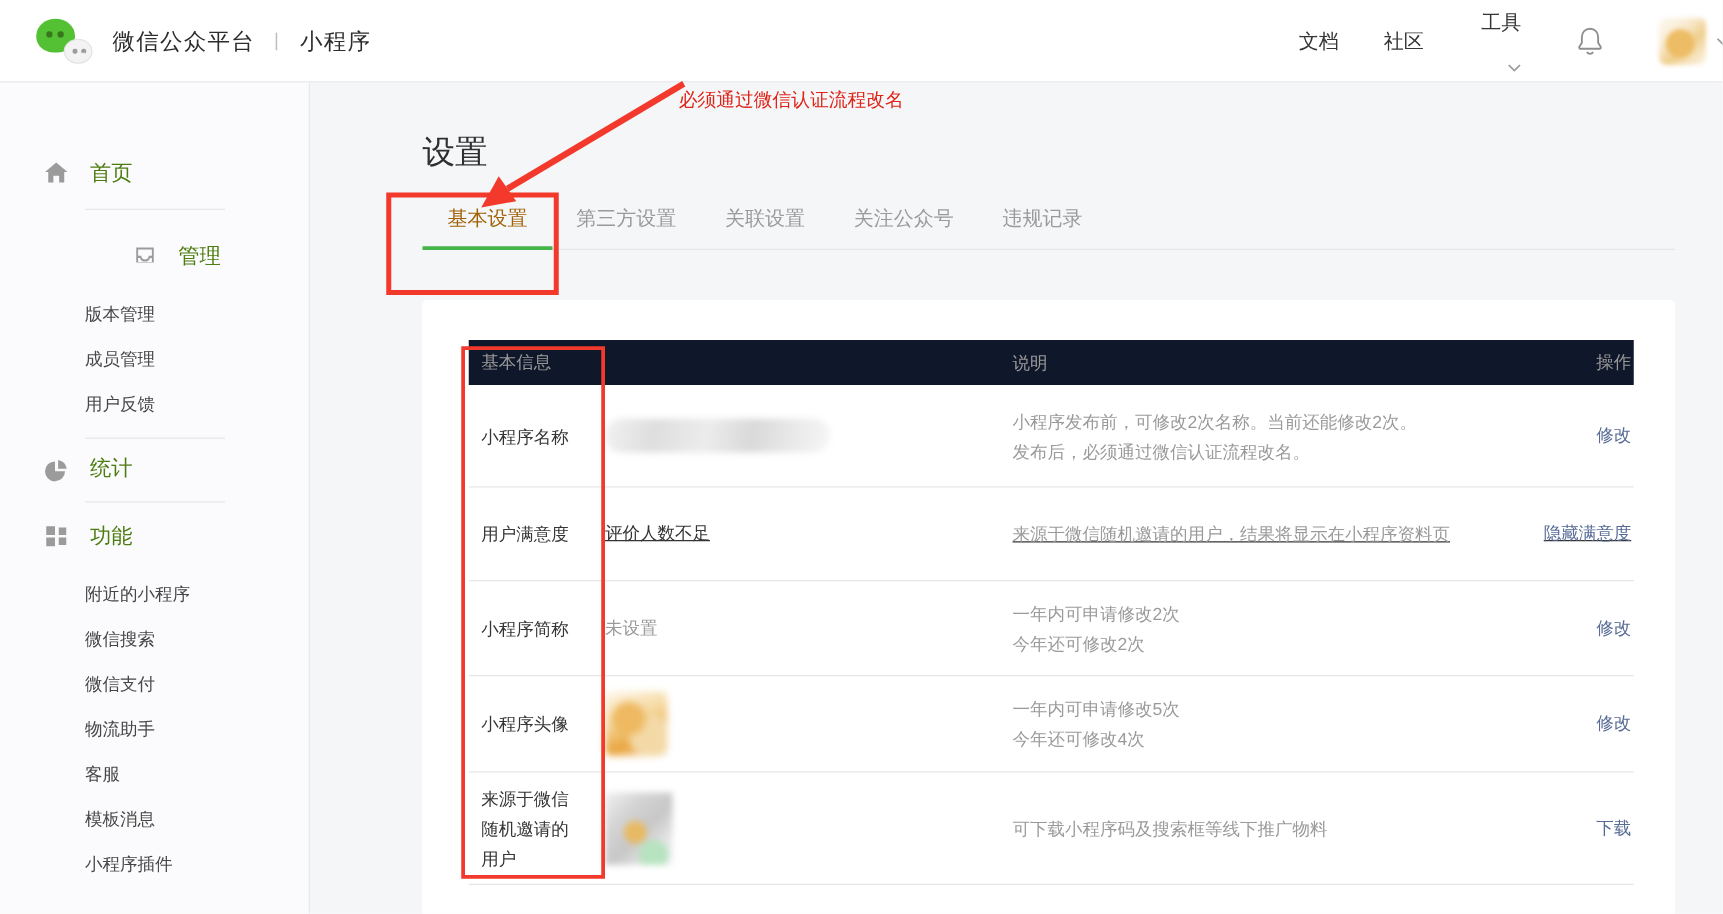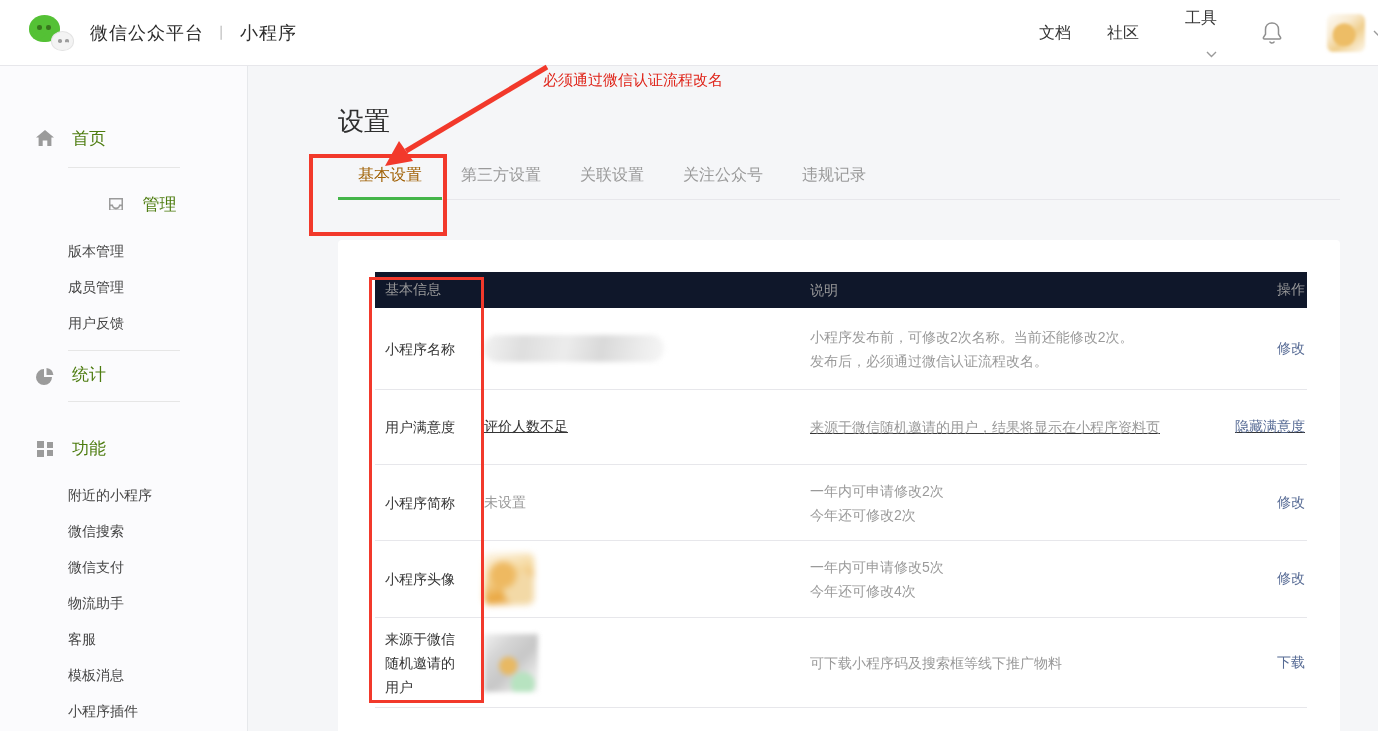--- a/index.html
+++ b/index.html
@@ -32,21 +32,21 @@
   .acct-caret { margin-right:-6px; }
 
   
   .side { position:absolute; left:0; top:66px; width:248px; height:665px; background:#fbfbfd; border-right:1px solid #e6e8eb; padding-top:57px; }
   .side-item { height:30px; display:flex; align-items:center; padding-left:35px; gap:17px; font-size:17px; color:#4d7c0f; cursor:pointer; }
   .side-item svg { flex:0 0 auto; }
   .side-sub { padding-left:68px; height:36px; display:flex; align-items:center; font-size:14px; color:#464646; cursor:pointer; }
   .side-divider { height:1px; background:#e6e6e6; margin-left:68px; width:112px; }
   .dv1 { margin-top:14px; } .it-manage { margin-top:21px;justify-content:center; } .subs-1 { margin-top:15px; }
   .dv2 { margin-top:8px; } .it-stats { margin-top:5px;align-items:flex-end; } .dv3 { margin-top:15px; }
-  .it-feat { margin-top:31px; } .subs-2 { margin-top:15px; }
+  .it-feat { margin-top:11px; } .subs-2 { margin-top:15px; }
 
   
   .main { position:absolute; left:249px; top:66px; right:0; bottom:0; background:#f5f6f8; }
   .page-title { position:absolute; left:89px; top:38px; font-size:26px; font-weight:400; color:#2f2f2f; }
   .tabs { position:absolute; left:89px; top:99px; width:1002px; display:flex; gap:39px; padding:0 0 13px 20px; border-bottom:1px solid #e7e7eb; font-size:16px; }
   .tab { color:#9a9a9a; cursor:pointer; position:relative; }
   .tab.active { color:#a16207; }
   .tab.active:after { content:""; position:absolute; left:-20px; right:-20px; bottom:-14px; height:3px; background:#44b549; }
 
   .card { position:absolute; left:89px; top:174px; width:1002px; height:600px; background:#fff; border-radius:4px; }

